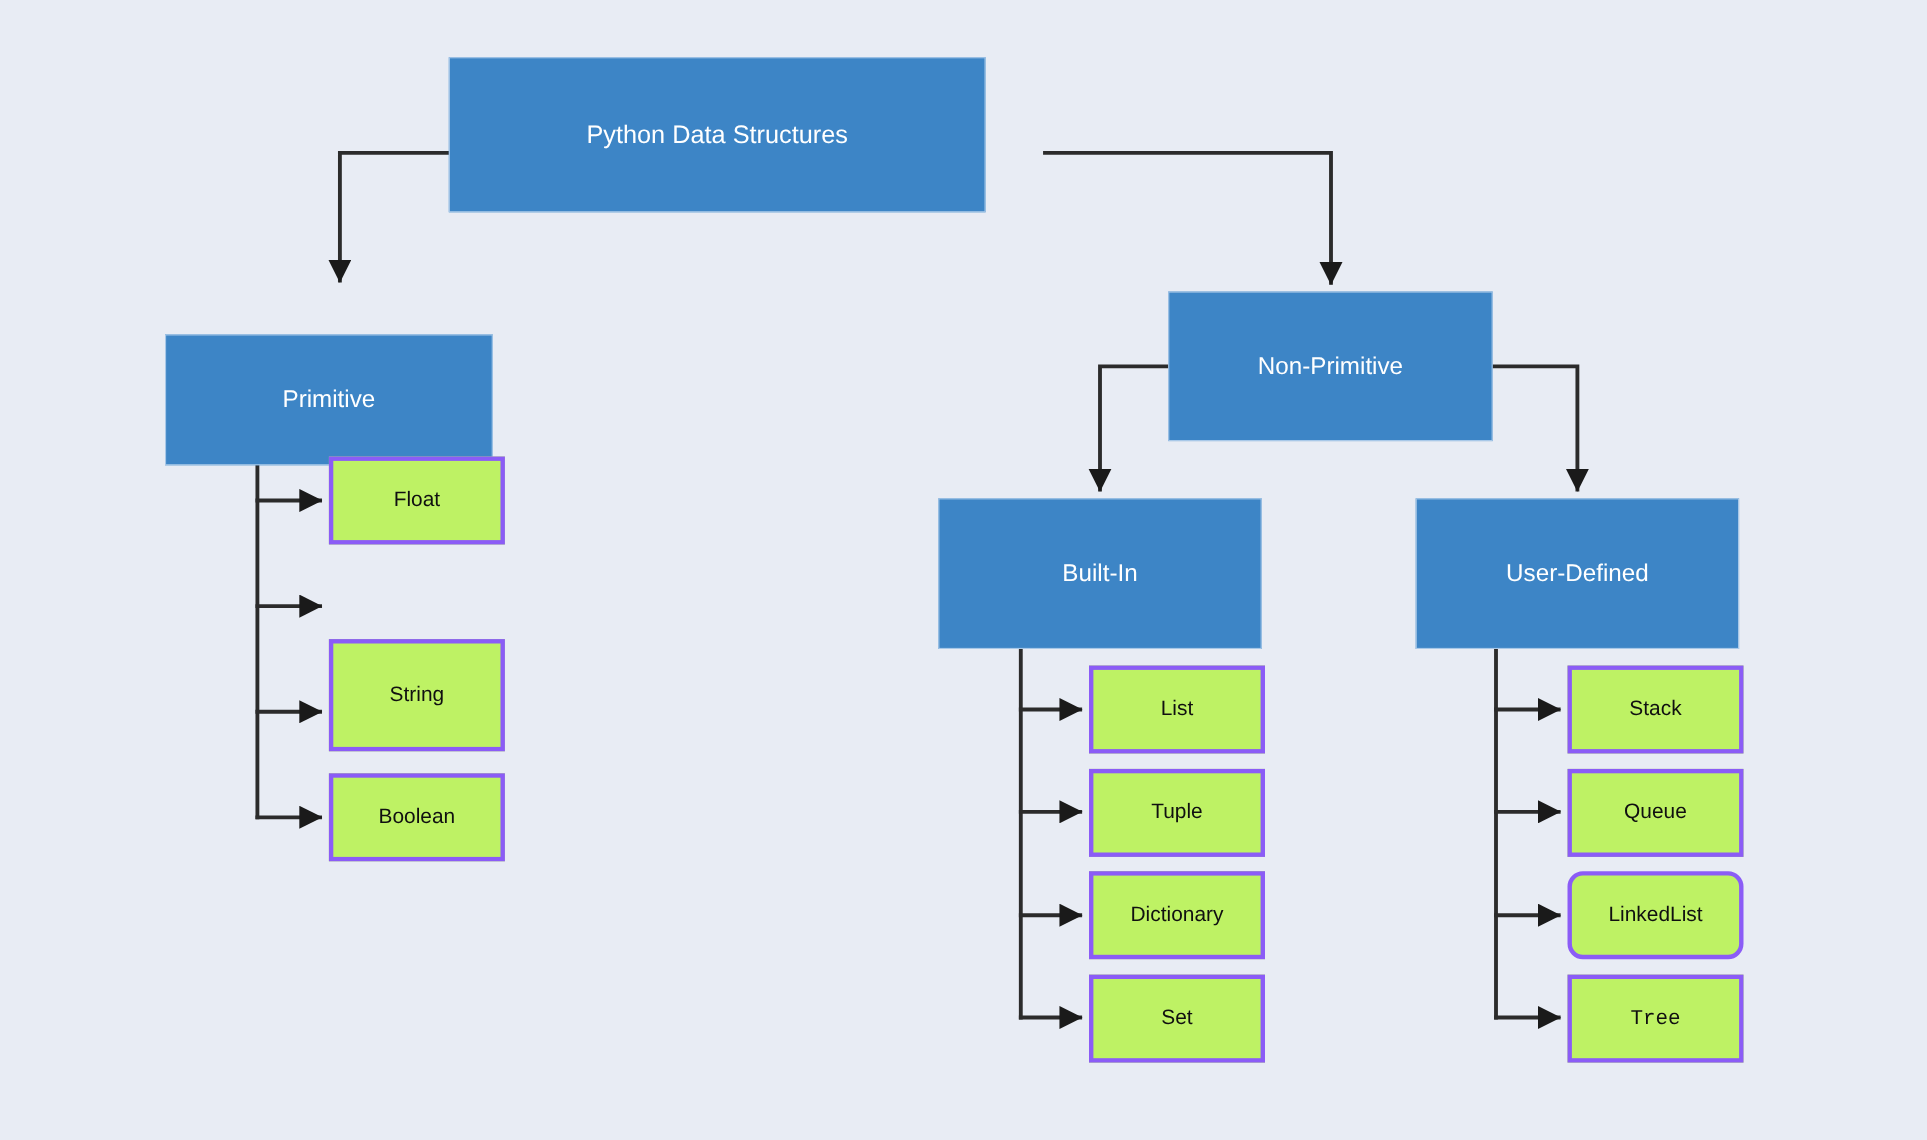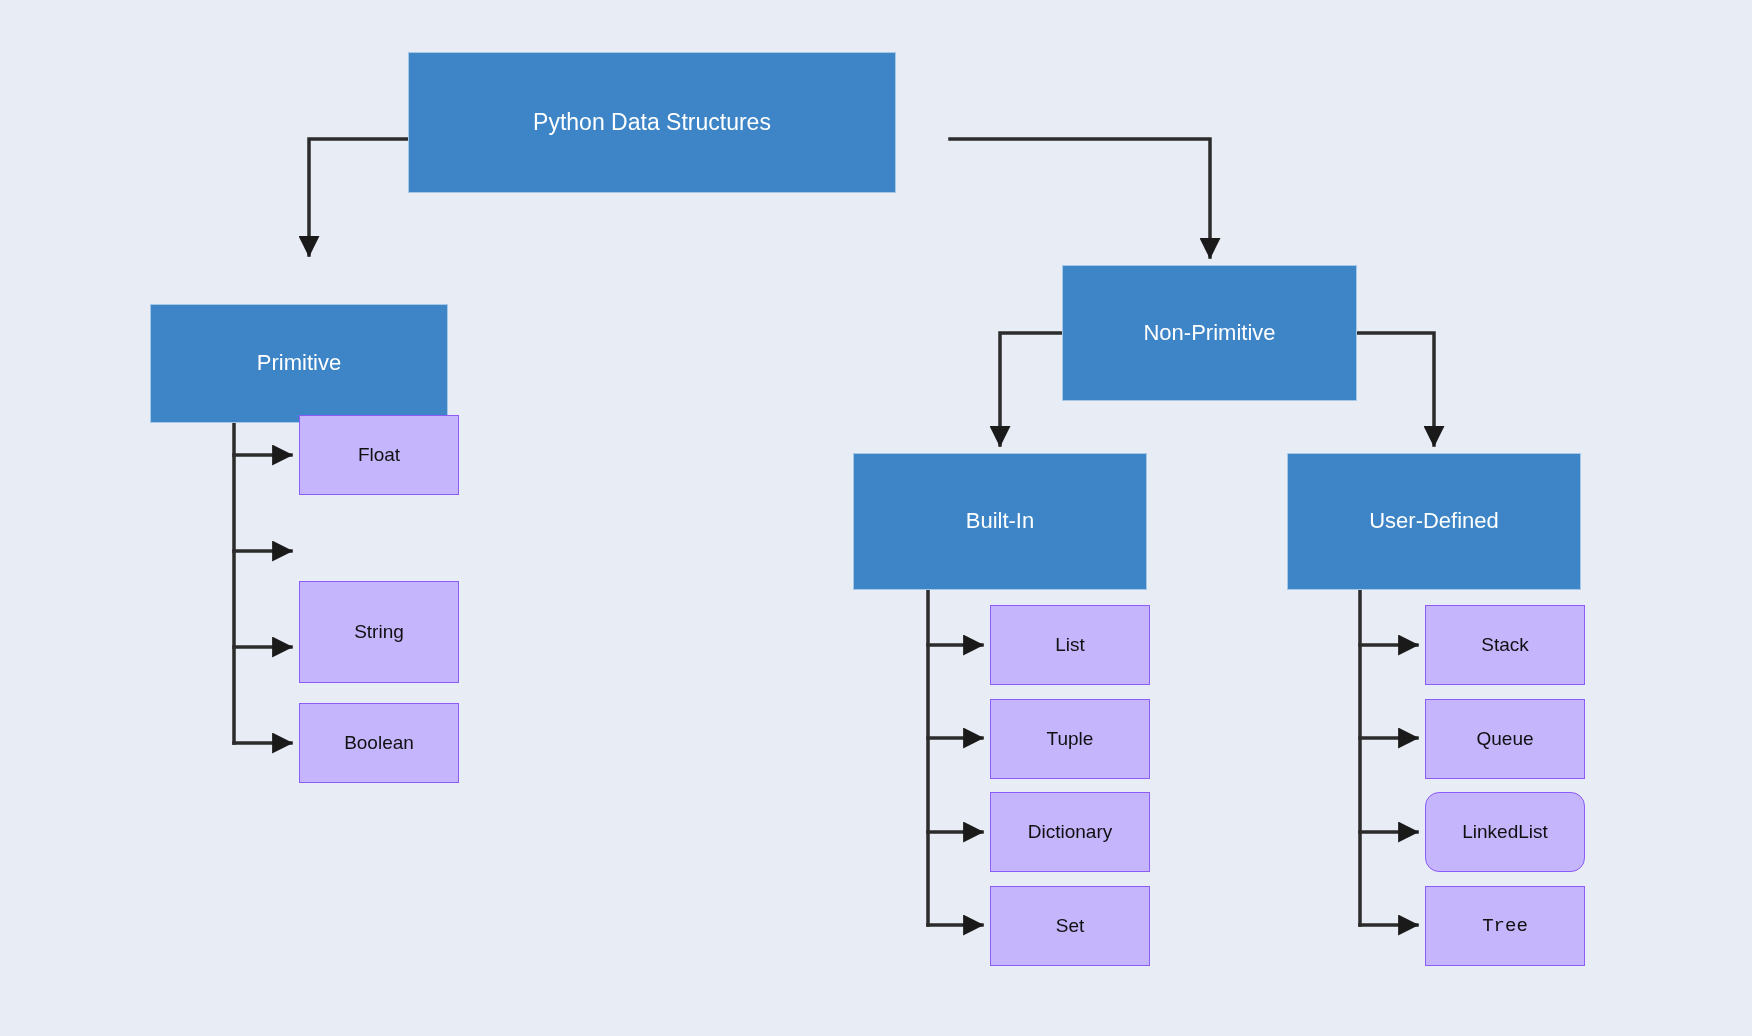--- a/index.html
+++ b/index.html
@@ -35,22 +35,22 @@
     text-align: center;
     line-height: 1.2;
   }
   .node-primary {
     background: #3d85c6;
     border: 1px solid #a8c8e8;
     color: #ffffff;
     font-size: 22px;
   }
   .node-leaf {
-    background: #c4b5fd;
-    border: 1px solid #8b5cf6;
+    background: #bef264;
+    border: 4px solid #8b5cf6;
     color: #101010;
     font-size: 19px;
   }
   .node-root {
     font-size: 23px;
   }
 </style>
 </head>
 <body>
 

